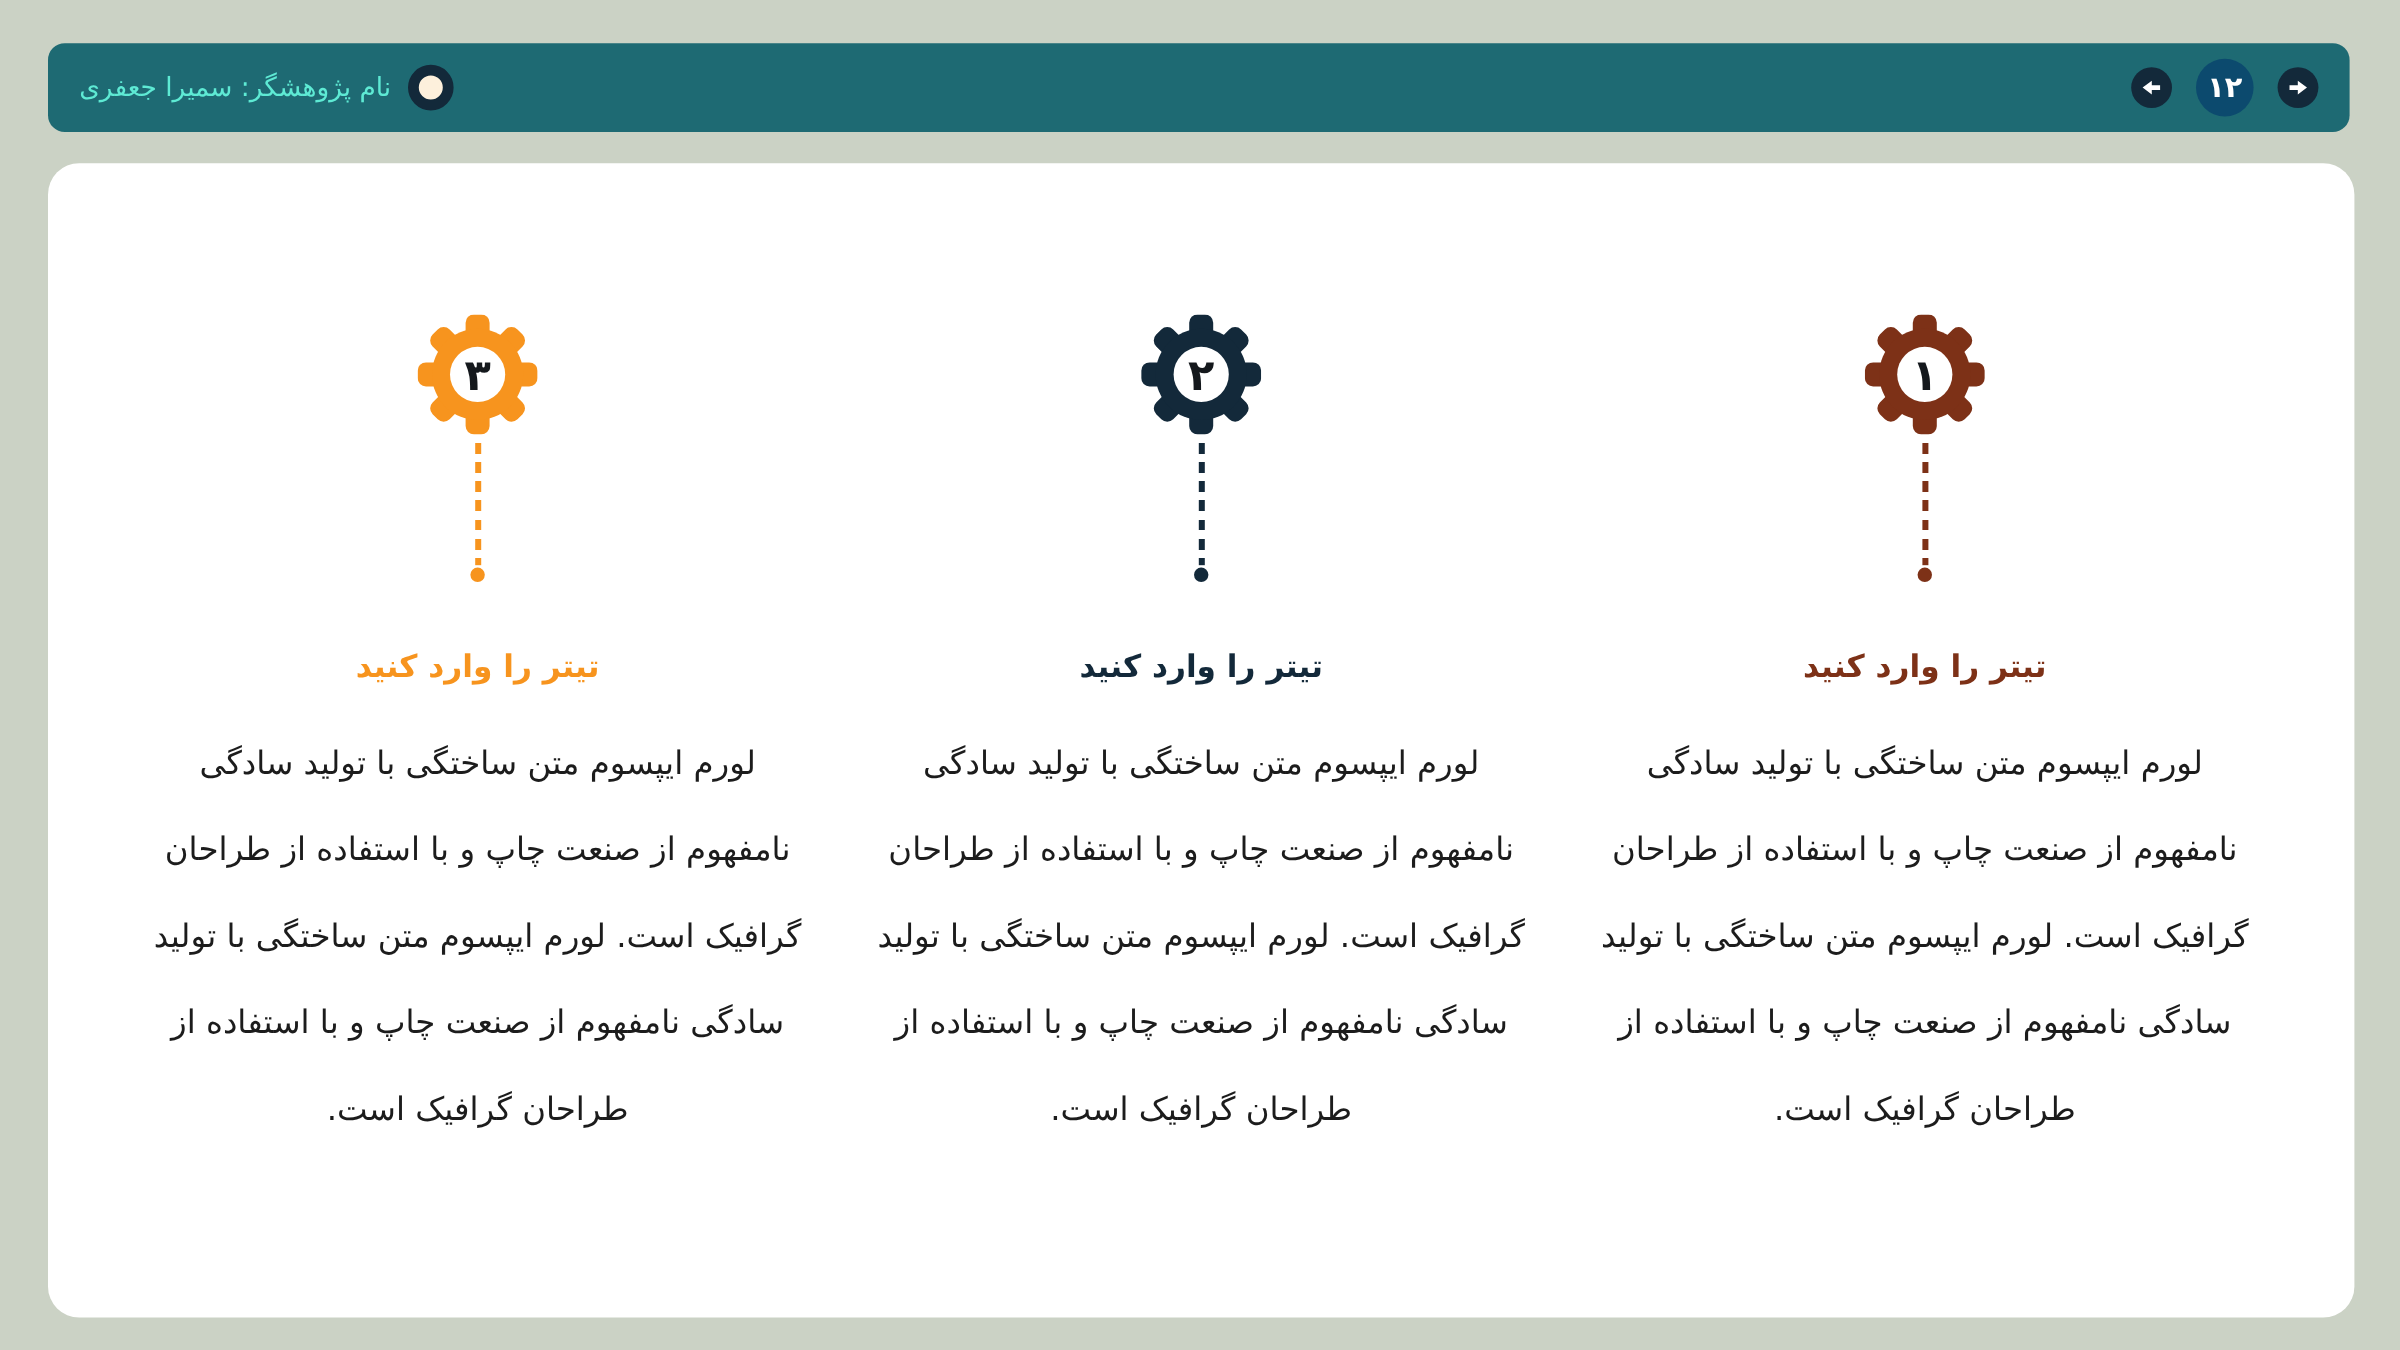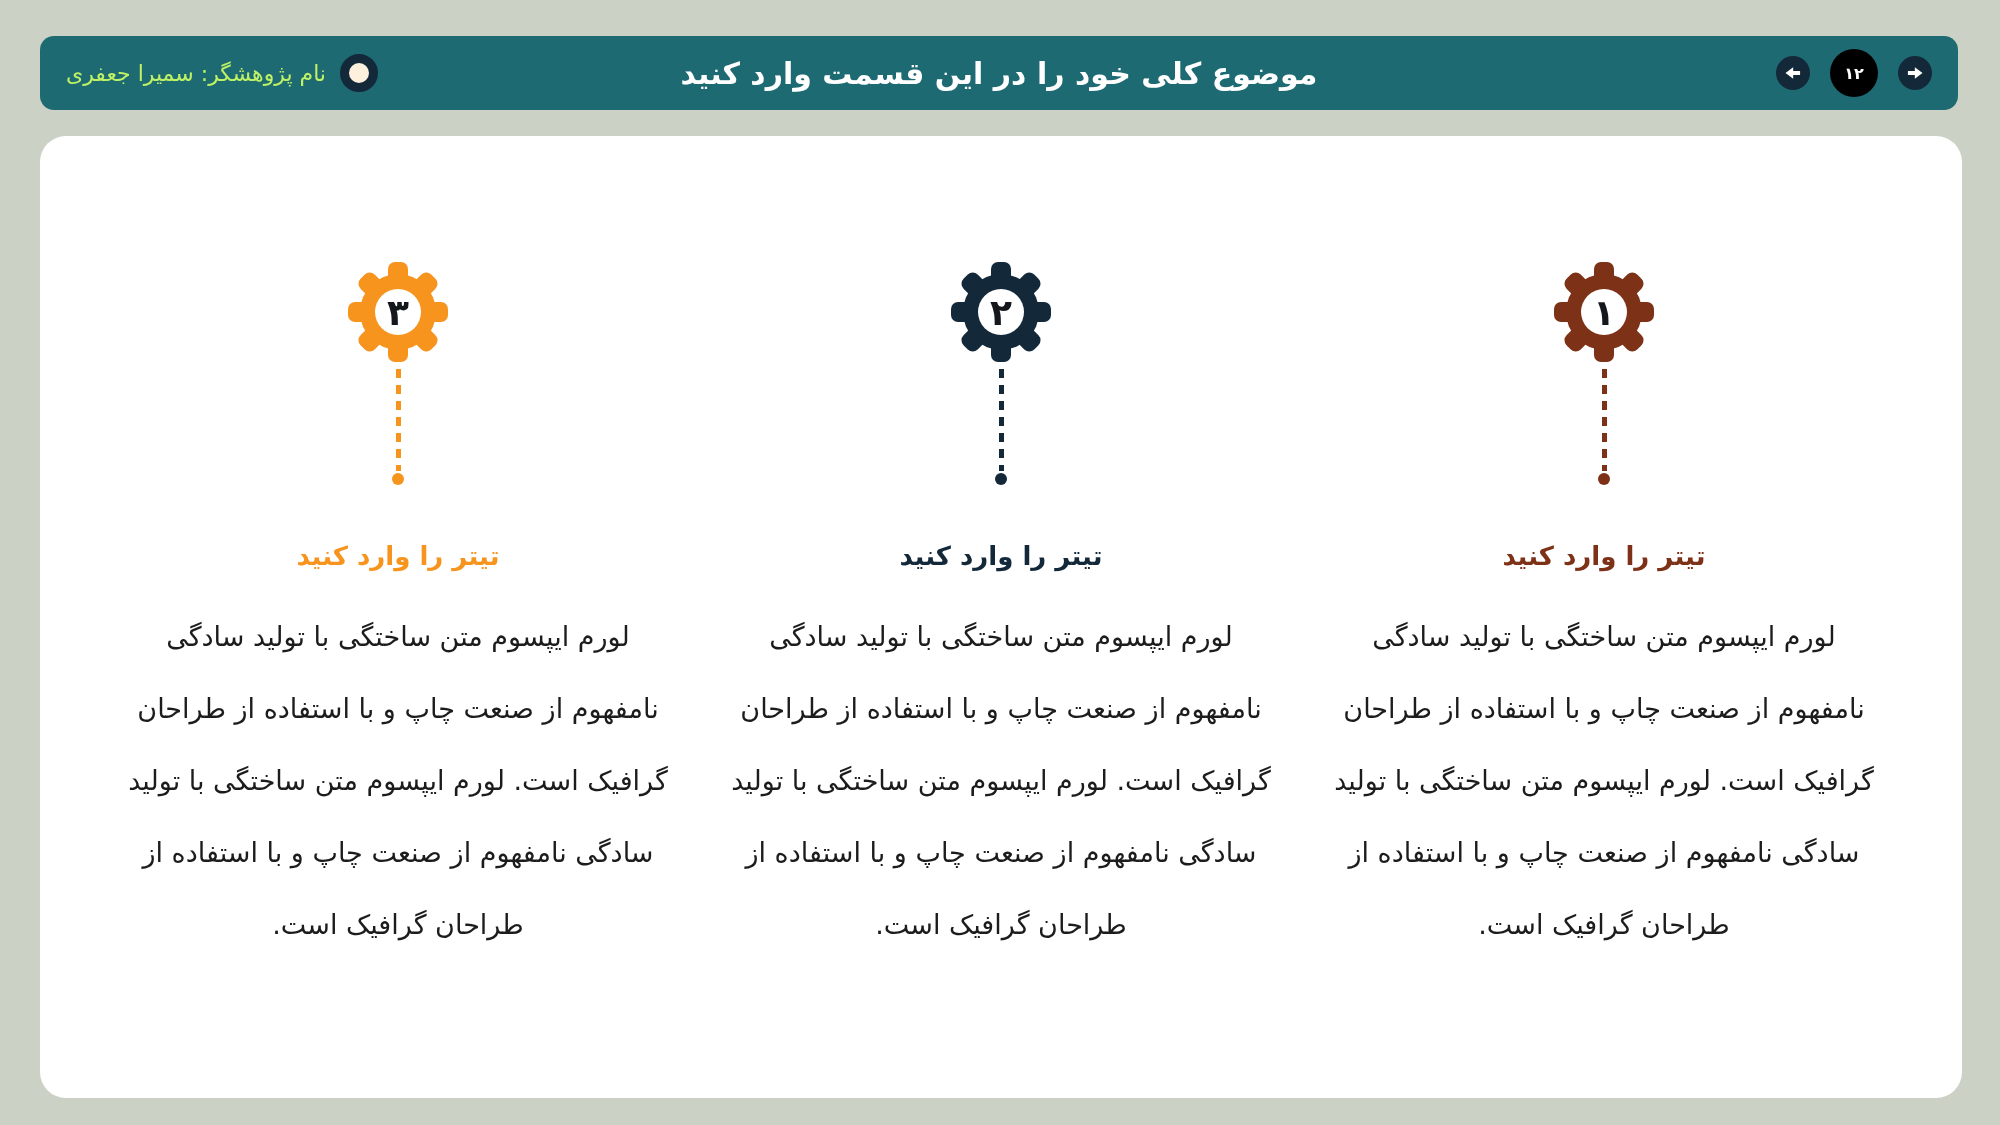--- a/index.html
+++ b/index.html
@@ -28,30 +28,30 @@
   .nav-btn {
     width:34px; height:34px; border-radius:50%;
     background:#13293a; border:none; cursor:pointer;
     display:flex; align-items:center; justify-content:center;
     padding:0;
   }
   .nav-btn svg { width:20px; height:20px; display:block; }
   .mirror { transform:scaleX(-1); }
   .page-badge {
     width:48px; height:48px; border-radius:50%;
-    background:#000000; color:#ffffff;
+    background:#0c4a6e; color:#ffffff;
     display:flex; align-items:center; justify-content:center;
-    font-size:16px; font-weight:700;
+    font-size:24px; font-weight:700;
   }
   .researcher { display:flex; align-items:center; gap:14px; }
   .avatar {
     width:38px; height:38px; border-radius:50%;
     background:#fdf0dc; border:9px solid #13293a;
   }
-  .researcher-label { font-size:22px; color:#bef264; white-space:nowrap; }
+  .researcher-label { font-size:22px; color:#5eead4; white-space:nowrap; }
 
   
   .card {
     position:absolute; left:40px; top:136px;
     width:1922px; height:962px;
     background:#ffffff; border-radius:26px;
     display:flex; justify-content:space-between;
     padding:126px 88px 0;
   }
   .column {
@@ -87,21 +87,20 @@
       </svg>
     </button>
     <div class="page-badge">۱۲</div>
     <button class="nav-btn">
       <svg viewBox="0 0 24 24" class="mirror">
         <path d="M3.5 9.6h8.3V5.2L21 12l-9.2 6.8v-4.4H3.5z" fill="#ffffff"></path>
       </svg>
     </button>
   </div>
 
-  <h1 class="header-title">موضوع کلی خود را در این قسمت وارد کنید</h1>
 
   <div class="researcher">
     <span class="avatar"></span>
     <span class="researcher-label">نام پژوهشگر: سمیرا جعفری</span>
   </div>
 
 </header>
 
 <main class="card">
 

